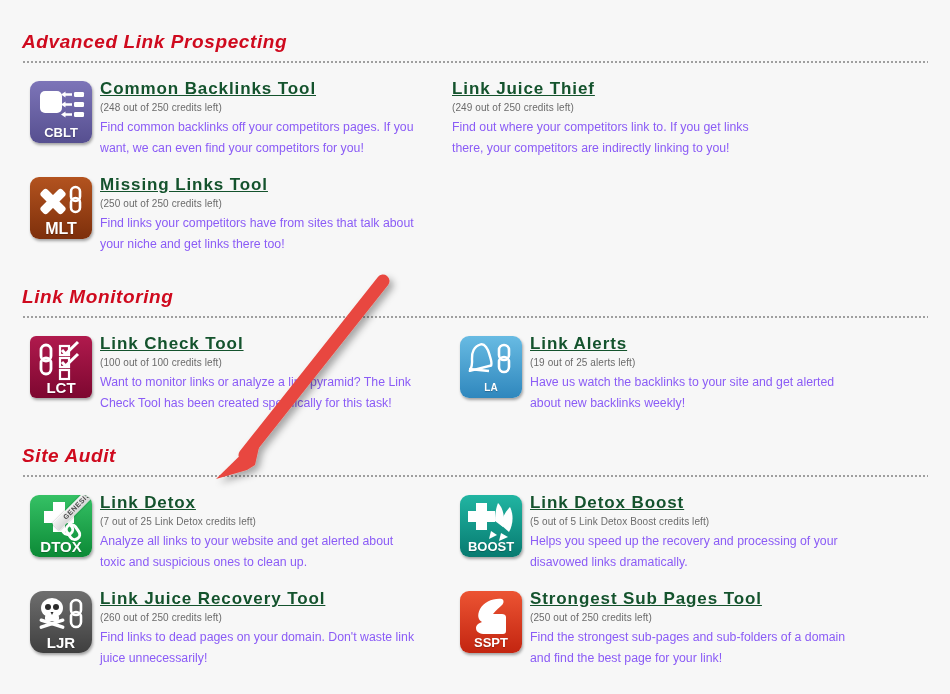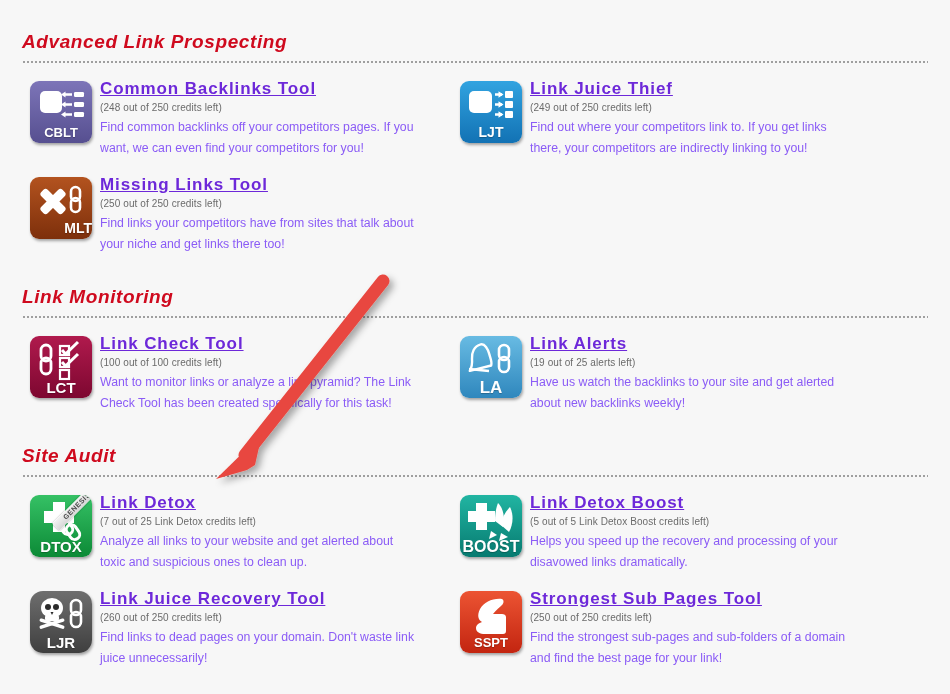--- a/index.html
+++ b/index.html
@@ -61,21 +61,21 @@
     flex: 0 0 78px;
     padding-top: 4px;
     padding-left: 8px;
   }
   .tool-body {
     flex: 1 1 auto;
     padding-top: 2px;
   }
   .tool-title {
     display: inline-block;
-    color: #6d28d9;
+    color: #14532d;
     font-size: 17px;
     font-weight: bold;
     letter-spacing: 0.9px;
     text-decoration: underline;
     line-height: 20px;
     cursor: pointer;
   }
   .tool-credits {
     color: #6b6b6b;
     font-size: 10px;
@@ -171,58 +171,41 @@
           </div>
         </div>
         <div class="tool-body">
           <a class="tool-title">Common Backlinks Tool</a>
           <div class="tool-credits">(248 out of 250 credits left)</div>
           <div class="tool-desc">Find common backlinks off your competitors pages. If you want, we can even find your competitors for you!</div>
         </div>
       </div>
 
       <div class="tool-cell">
-        <div class="tool-icon-wrap">
-          <div class="icon-tile" style="background:linear-gradient(#31a3e0,#1272b4);">
-            <svg viewBox="0 0 62 62" aria-hidden="true">
-              <rect x="9" y="10" width="23" height="22" rx="5" fill="#fff"></rect>
-              <g fill="#fff">
-                <rect x="45" y="10" width="8" height="7" rx="1"></rect>
-                <rect x="45" y="20" width="8" height="7" rx="1"></rect>
-                <rect x="45" y="30" width="8" height="7" rx="1"></rect>
-                <path d="M35 13.5 L42 13.5 M35 23.5 L42 23.5 M35 33.5 L42 33.5" stroke="#fff" stroke-width="2.4"></path>
-                <path d="M43.5 13.5 l-5 -3.2 0 6.4 z"></path>
-                <path d="M43.5 23.5 l-5 -3.2 0 6.4 z"></path>
-                <path d="M43.5 33.5 l-5 -3.2 0 6.4 z"></path>
-              </g>
-            </svg>
-            <div class="icon-label" style="font-size:14px;">LJT</div>
-          </div>
-        </div>
         <div class="tool-body">
           <a class="tool-title">Link Juice Thief</a>
           <div class="tool-credits">(249 out of 250 credits left)</div>
           <div class="tool-desc">Find out where your competitors link to. If you get links there, your competitors are indirectly linking to you!</div>
         </div>
       </div>
 
       <div class="tool-cell">
         <div class="tool-icon-wrap">
           <div class="icon-tile" style="background:linear-gradient(#b3531f,#7d2f0b);">
             <svg viewBox="0 0 62 62" aria-hidden="true">
               <g fill="#fff">
                 <rect x="8" y="20" width="30" height="9" rx="3" transform="rotate(45 23 24.5)"></rect>
                 <rect x="8" y="20" width="30" height="9" rx="3" transform="rotate(-45 23 24.5)"></rect>
               </g>
               <g fill="none" stroke="#fff" stroke-width="2.6">
                 <rect x="41" y="10" width="9" height="14" rx="4.5"></rect>
                 <rect x="41" y="21" width="9" height="14" rx="4.5"></rect>
               </g>
             </svg>
-            <div class="icon-label" style="font-size:14px;text-align:right;">MLT</div>
+            <div class="icon-label" style="font-size:16px;">MLT</div>
           </div>
         </div>
         <div class="tool-body">
           <a class="tool-title">Missing Links Tool</a>
           <div class="tool-credits">(250 out of 250 credits left)</div>
           <div class="tool-desc">Find links your competitors have from sites that talk about your niche and get links there too!</div>
         </div>
       </div>
 
     </div>
@@ -233,21 +216,21 @@
   <div class="section">
     <div class="section-head">
       <div class="section-title">Link Monitoring</div>
     </div>
     <div class="divider"></div>
 
     <div class="tool-grid">
 
       <div class="tool-cell">
         <div class="tool-icon-wrap">
-          <div class="icon-tile" style="background:linear-gradient(#b01a4d,#7d0730);">
+          <div class="icon-tile" style="background:linear-gradient(#b01a4d,#7d0730);border-radius:6px;">
             <svg viewBox="0 0 62 62" aria-hidden="true">
               <g fill="none" stroke="#fff" stroke-width="2.8">
                 <rect x="11" y="9" width="10" height="16" rx="5"></rect>
                 <rect x="11" y="22" width="10" height="16" rx="5"></rect>
               </g>
               <g fill="none" stroke="#fff" stroke-width="2.2">
                 <rect x="30" y="10" width="9" height="9"></rect>
                 <rect x="30" y="22" width="9" height="9"></rect>
                 <rect x="30" y="34" width="9" height="9"></rect>
                 <path d="M32 14 l3.5 4 L48 6" stroke-width="3"></path>
@@ -270,21 +253,21 @@
             <svg viewBox="0 0 62 62" aria-hidden="true">
               <g fill="none" stroke="#fff" stroke-width="2.4" stroke-linejoin="round">
                 <path d="M24 9 c-7 0 -11 6 -12 12 c-1 6 -3 9 -5 11 l22 0 c 2 -3 1 -7 1 -11 c0 -6 -2 -12 -6 -12 z" transform="rotate(-14 20 22)"></path>
                 <path d="M9 33 l20 2"></path>
               </g>
               <g fill="none" stroke="#fff" stroke-width="2.6">
                 <rect x="39" y="9" width="10" height="15" rx="5"></rect>
                 <rect x="39" y="21" width="10" height="15" rx="5"></rect>
               </g>
             </svg>
-            <div class="icon-label" style="font-size:17px;">LA</div>
+            <div class="icon-label" style="font-size:10px;">LA</div>
           </div>
         </div>
         <div class="tool-body">
           <a class="tool-title">Link Alerts</a>
           <div class="tool-credits">(19 out of 25 alerts left)</div>
           <div class="tool-desc">Have us watch the backlinks to your site and get alerted about new backlinks weekly!</div>
         </div>
       </div>
 
     </div>
@@ -326,21 +309,21 @@
           <div class="icon-tile" style="background:linear-gradient(#21b5a2,#077a70);">
             <svg viewBox="0 0 62 62" aria-hidden="true">
               <path d="M8 16 h8 v-8 h11 v8 h8 v11 h-8 v8 h-11 v-8 h-8 z" fill="#fff"></path>
               <g fill="#fff">
                 <path d="M38 8 c6 6 7 16 5 24 l-8 -6 c0 -7 1 -13 3 -18 z"></path>
                 <path d="M50 12 c4 8 3 18 -1 25 l-8 -7 c1 -7 4 -13 9 -18 z"></path>
                 <path d="M31 36 l6 4 -8 4 z"></path>
                 <path d="M41 38 l7 4 -9 4 z"></path>
               </g>
             </svg>
-            <div class="icon-label" style="font-size:16px;">BOOST</div>
+            <div class="icon-label" style="font-size:13px;">BOOST</div>
           </div>
         </div>
         <div class="tool-body">
           <a class="tool-title">Link Detox Boost</a>
           <div class="tool-credits">(5 out of 5 Link Detox Boost credits left)</div>
           <div class="tool-desc">Helps you speed up the recovery and processing of your disavowed links dramatically.</div>
         </div>
       </div>
 
       <div class="tool-cell">

